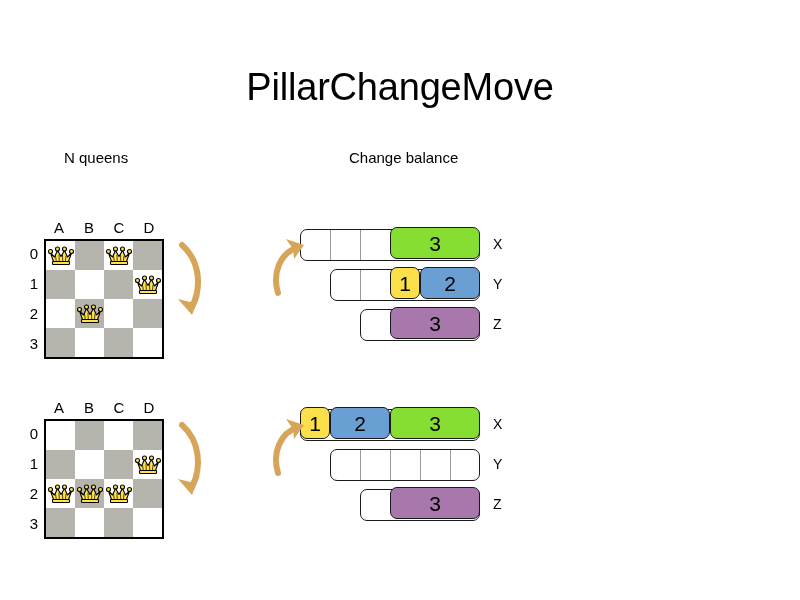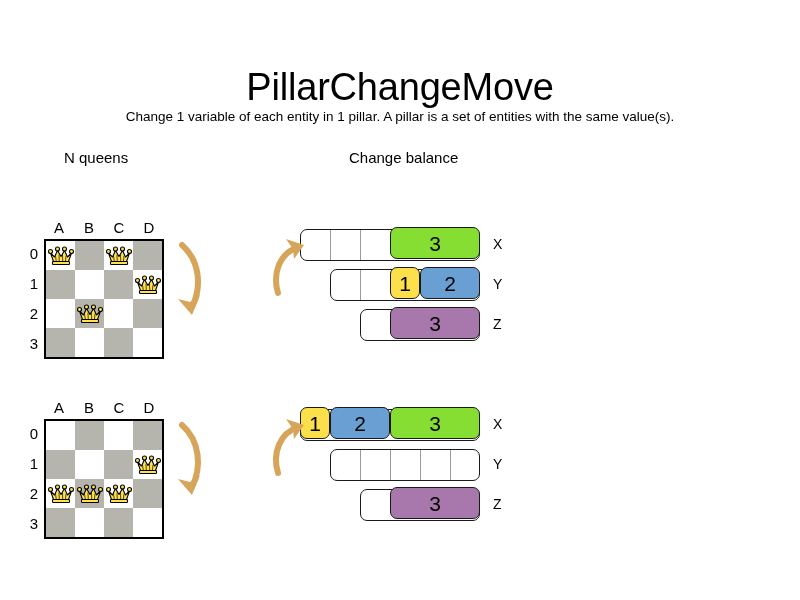--- a/index.html
+++ b/index.html
@@ -105,21 +105,20 @@
 
   
   .arrow { position: absolute; }
 </style>
 </head>
 <body>
 
 <div id="page">
 
   <div class="title">PillarChangeMove</div>
-  <div class="subtitle">Change 1 variable of each entity in 1 pillar. A pillar is a set of entities with the same value(s).</div>
 
   <div class="section-head head-nqueens">N queens</div>
   <div class="section-head head-cloud">Change balance</div>
 
   <div id="boards">
       <div class="board-wrap top">
         <div class="col-labels">
           <span>A</span>
           <span>B</span>
           <span>C</span>

